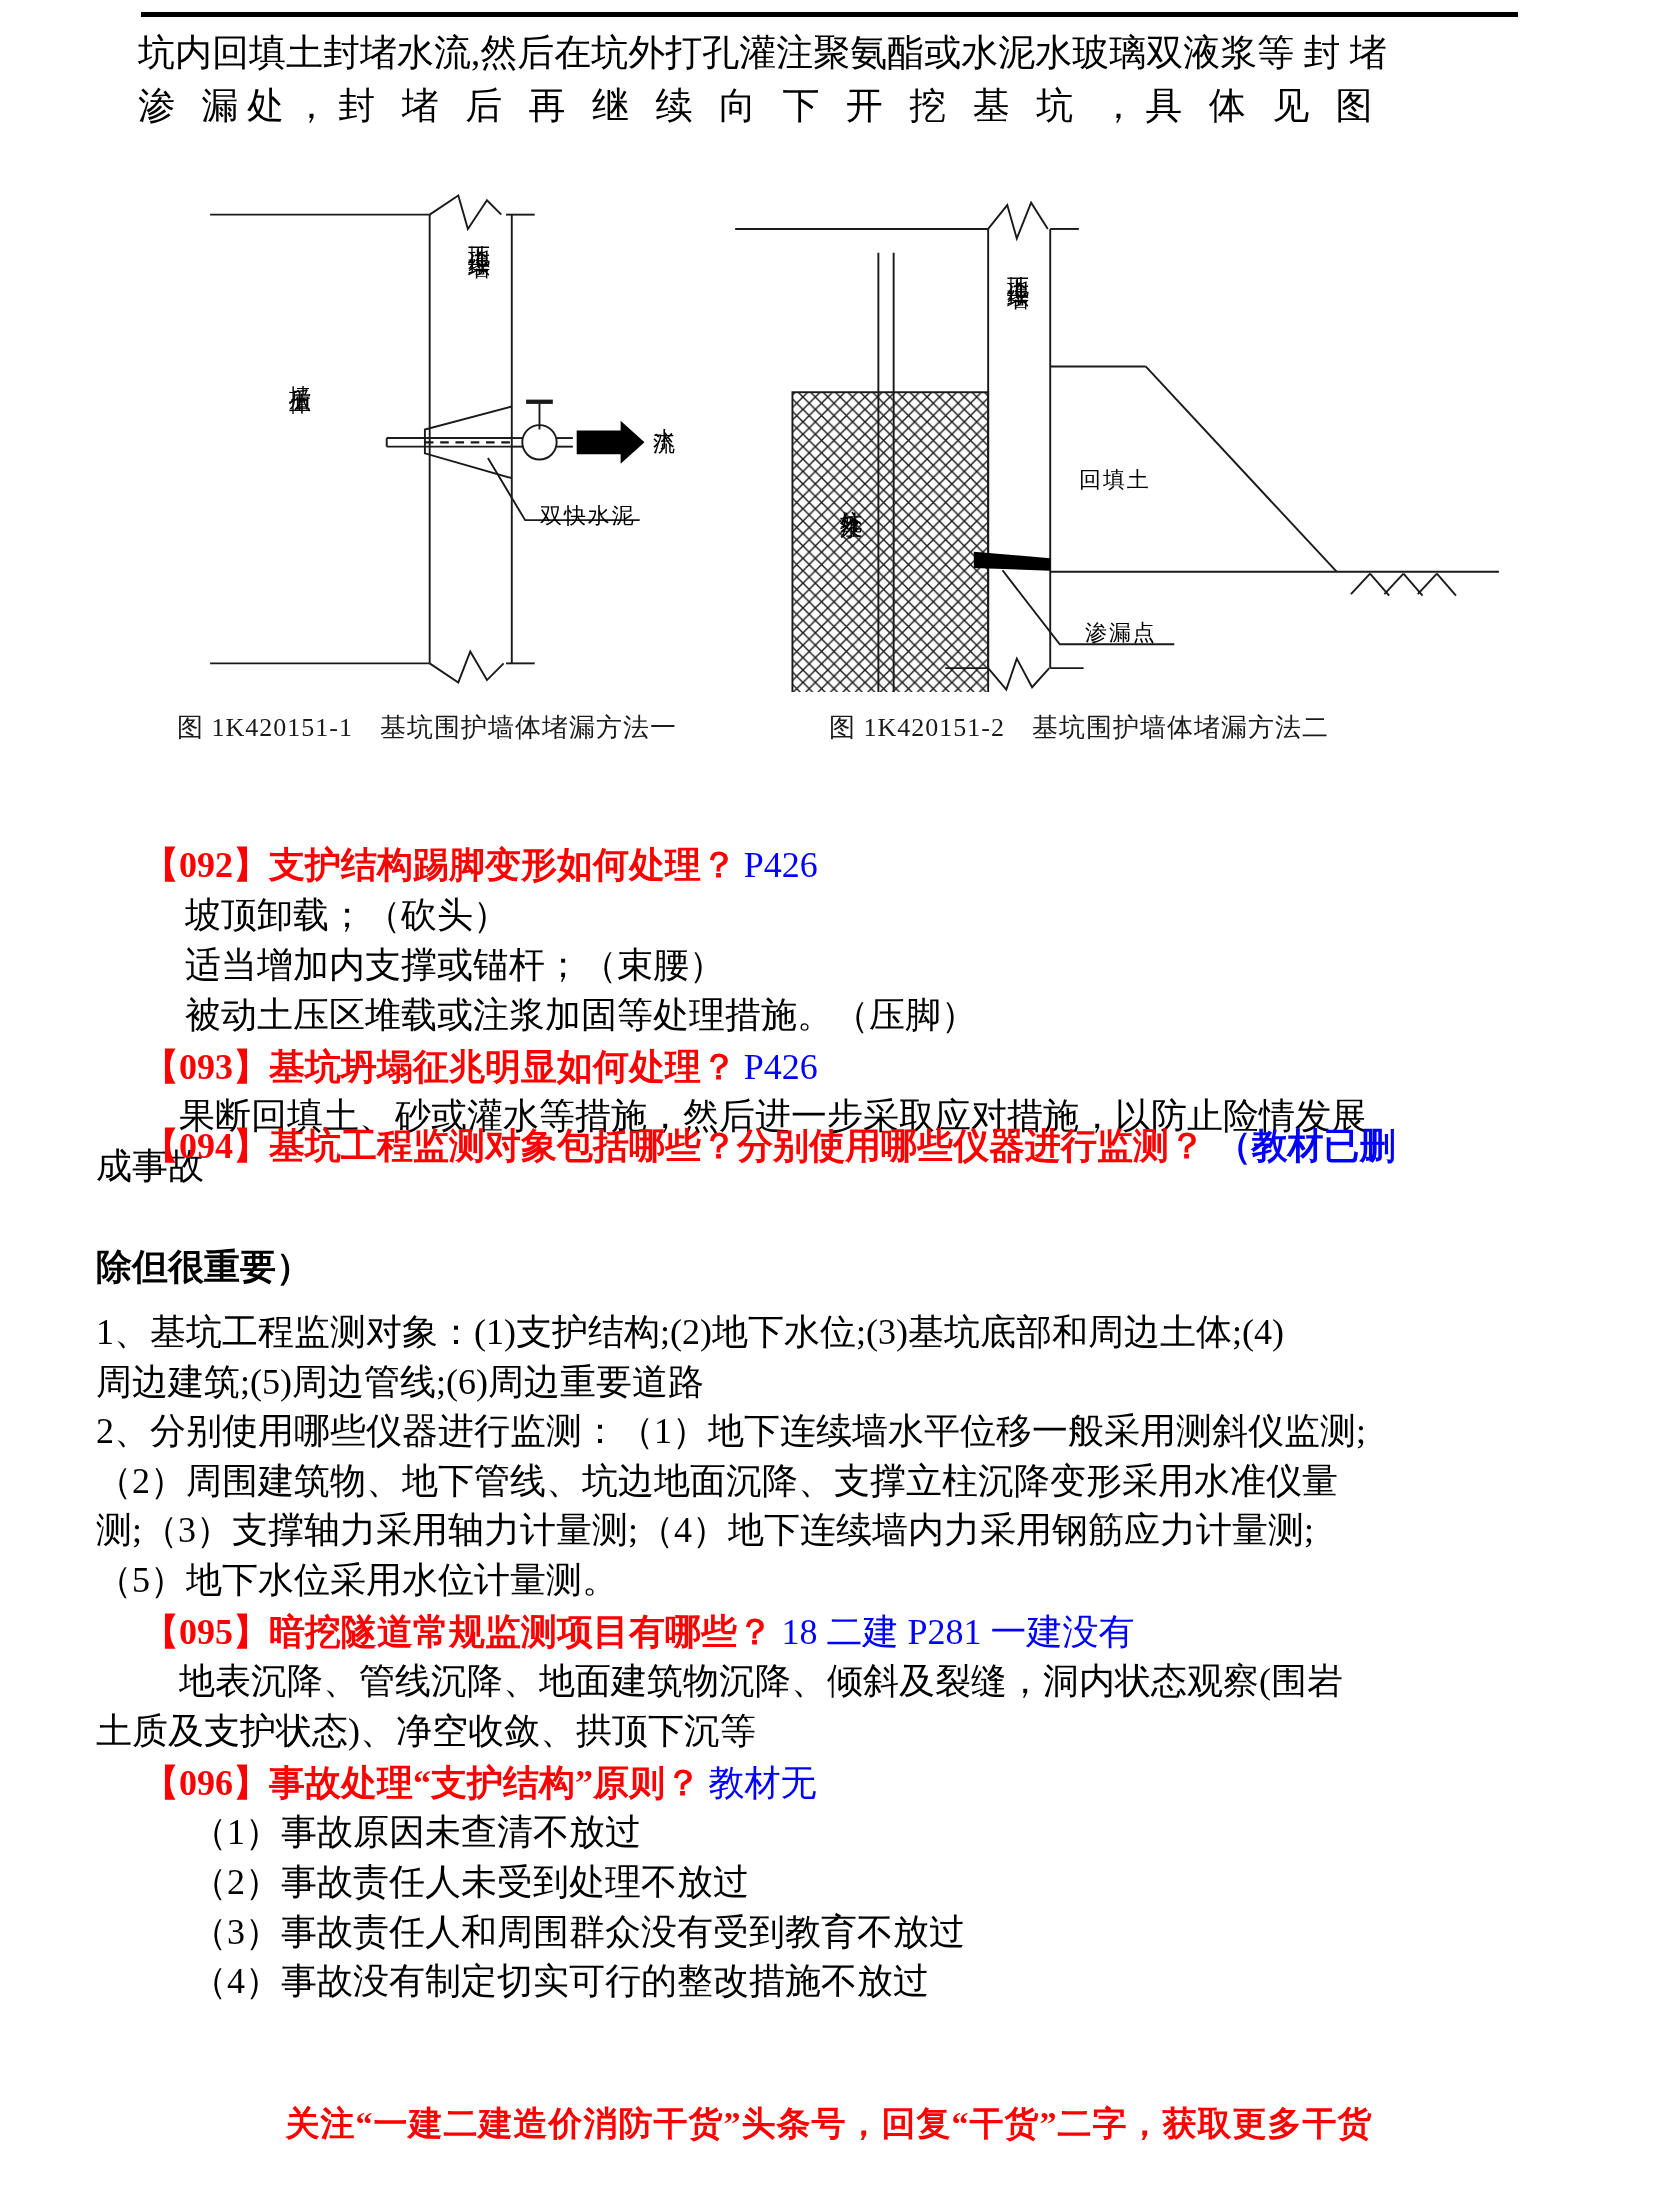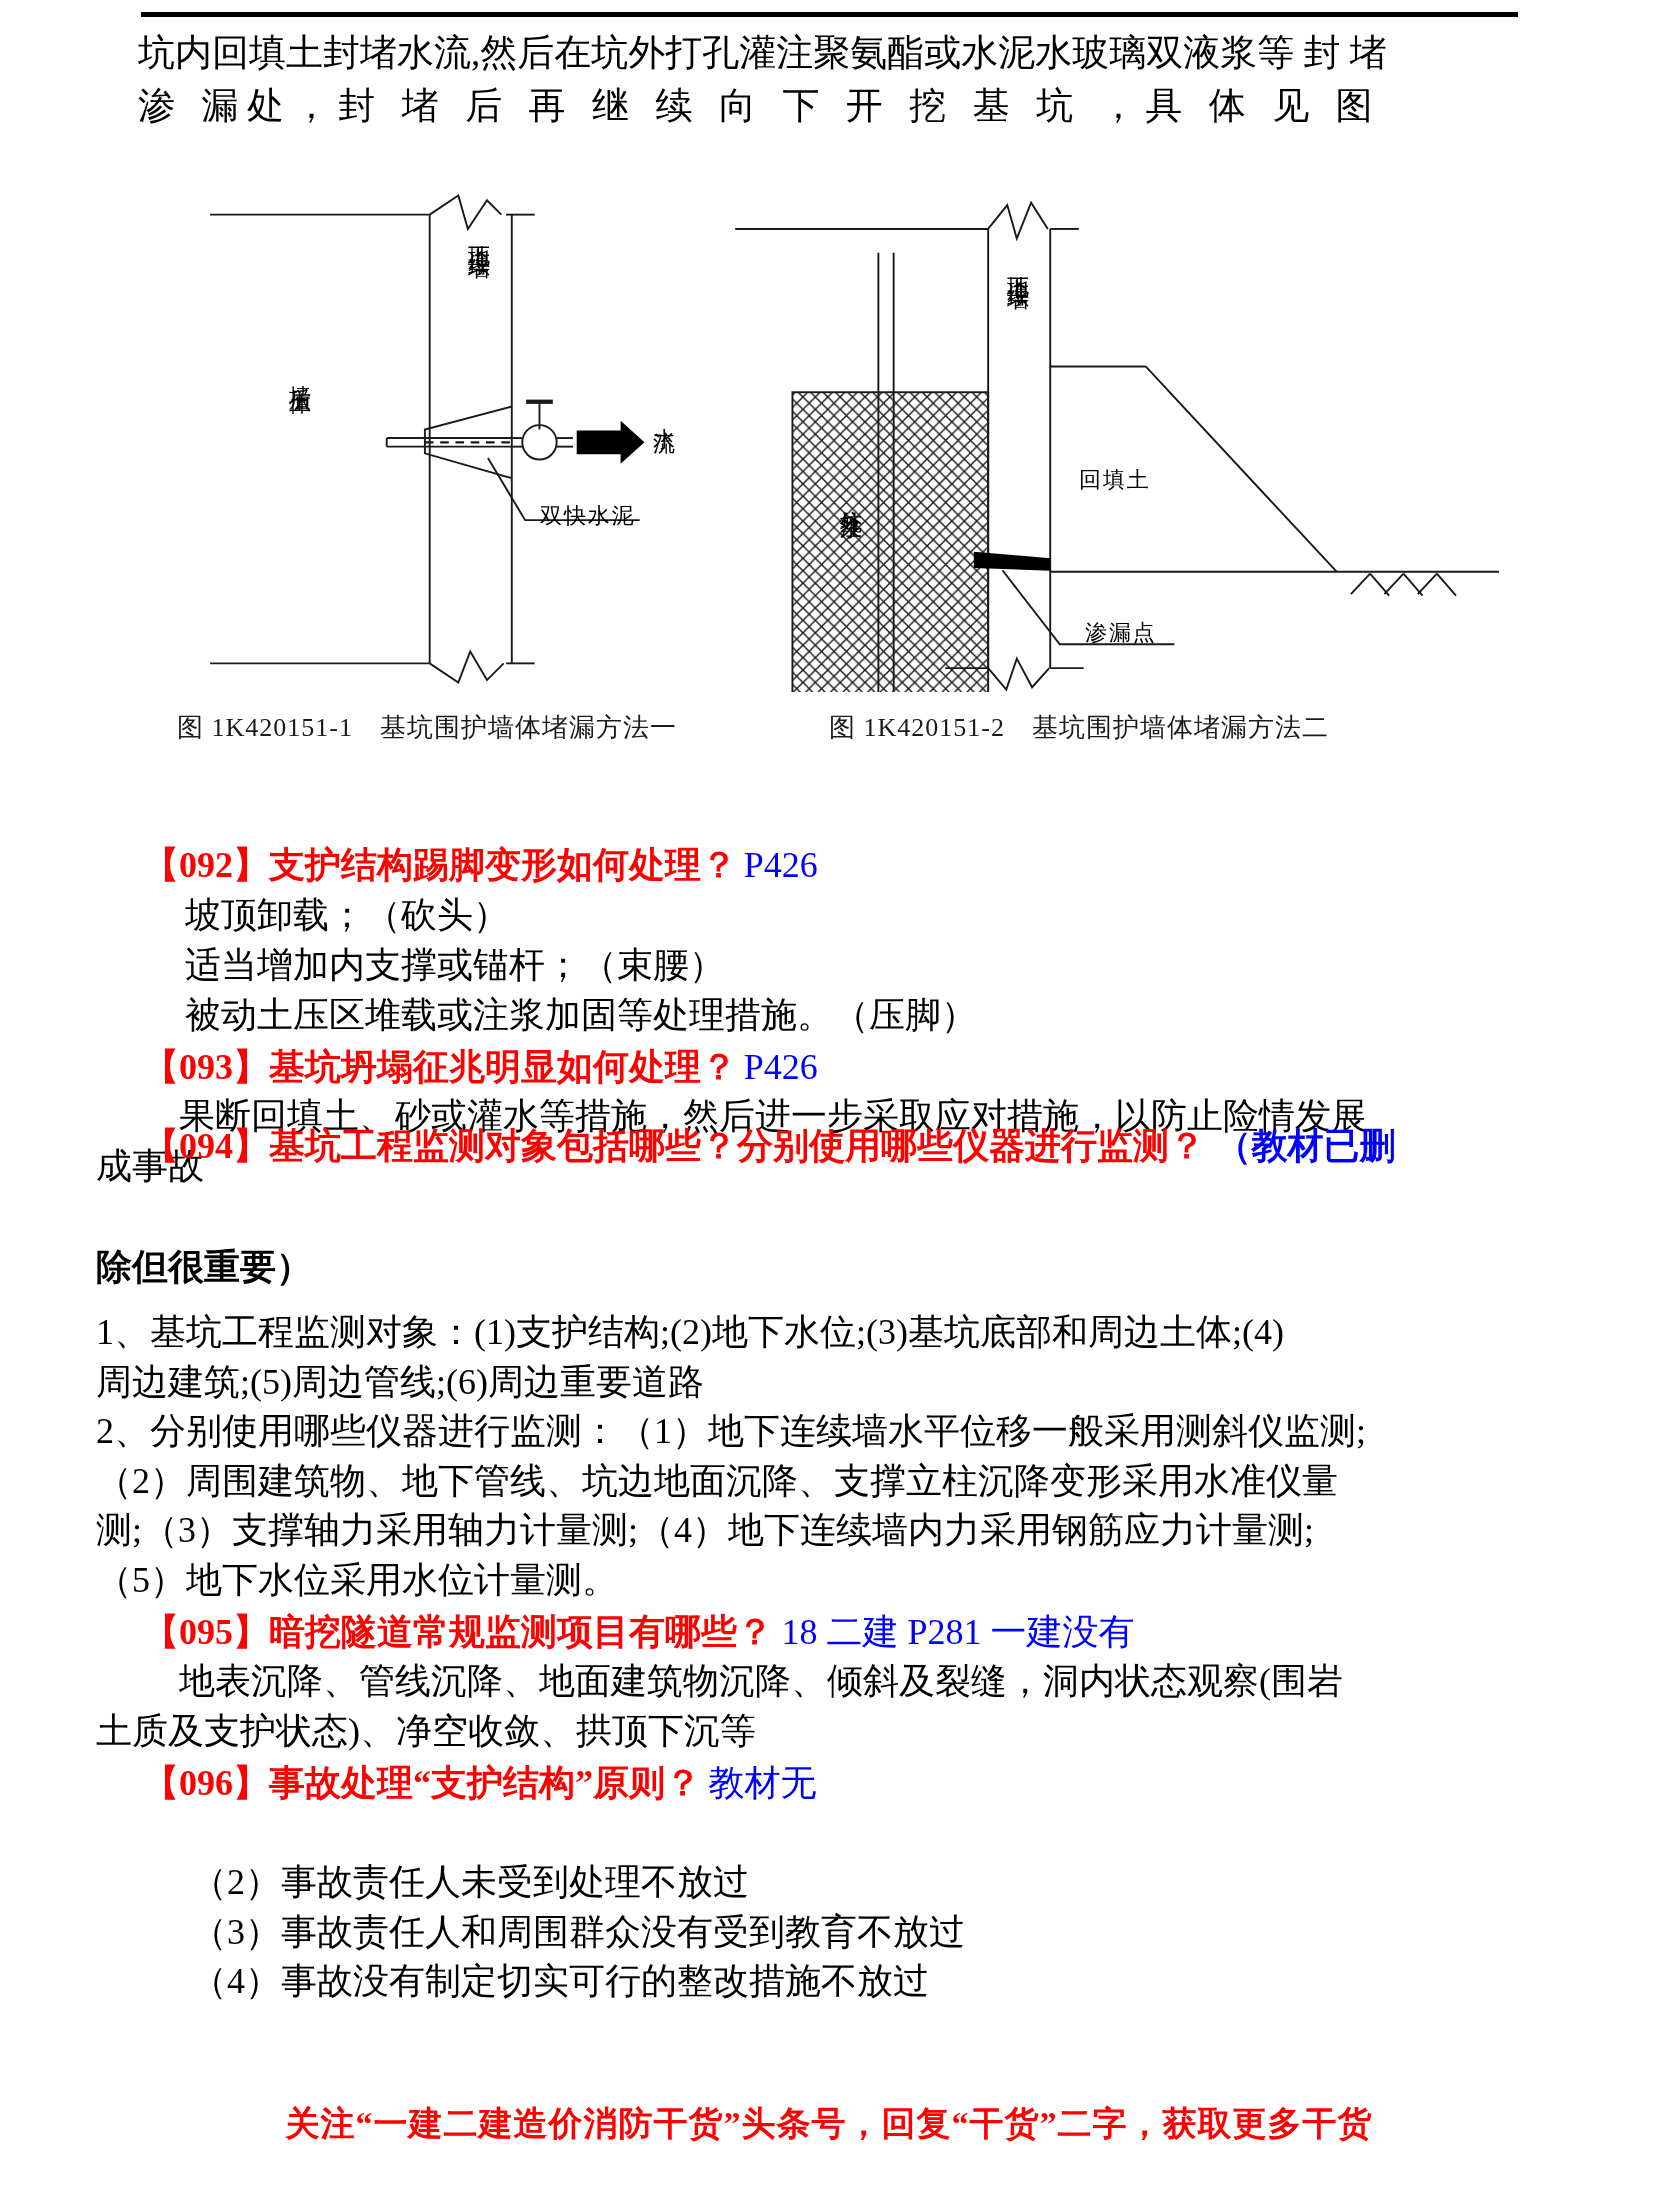--- a/index.html
+++ b/index.html
@@ -254,20 +254,21 @@
   <div class="tl" style="left:96px;top:1509px;">测;（3）支撑轴力采用轴力计量测;（4）地下连续墙内力采用钢筋应力计量测;</div>
   <div class="tl" style="left:96px;top:1559px;">（5）地下水位采用水位计量测。</div>
 
   <div class="tl bold" style="left:143px;top:1611px;color:#FF0000;"><span>【095】</span><span>暗挖隧道常规监测项目有哪些？</span><span class="blue" style="font-weight:normal;padding-left:8.6px;">18 二建 P281 一建没有</span></div>
 
   <div class="tl" style="left:143px;top:1660px;">　地表沉降、管线沉降、地面建筑物沉降、倾斜及裂缝，洞内状态观察(围岩</div>
   <div class="tl" style="left:96px;top:1710px;">土质及支护状态)、净空收敛、拱顶下沉等</div>
 
   <div class="tl bold" style="left:143px;top:1762px;color:#FF0000;"><span>【096】</span><span>事故处理“支护结构”原则？</span><span class="blue" style="font-weight:normal;padding-left:7.6px;">教材无</span></div>
 
+  <div class="tl" style="left:191px;top:1811px;">（1）事故原因未查清不放过</div>
   <div class="tl" style="left:191px;top:1861px;">（2）事故责任人未受到处理不放过</div>
   <div class="tl" style="left:191px;top:1911px;">（3）事故责任人和周围群众没有受到教育不放过</div>
   <div class="tl" style="left:191px;top:1960px;">（4）事故没有制定切实可行的整改措施不放过</div>
 
   <div class="footer">关注“一建二建造价消防干货”头条号，回复“干货”二字，获取更多干货</div>
 
 </div>
 
 
 </body></html>

